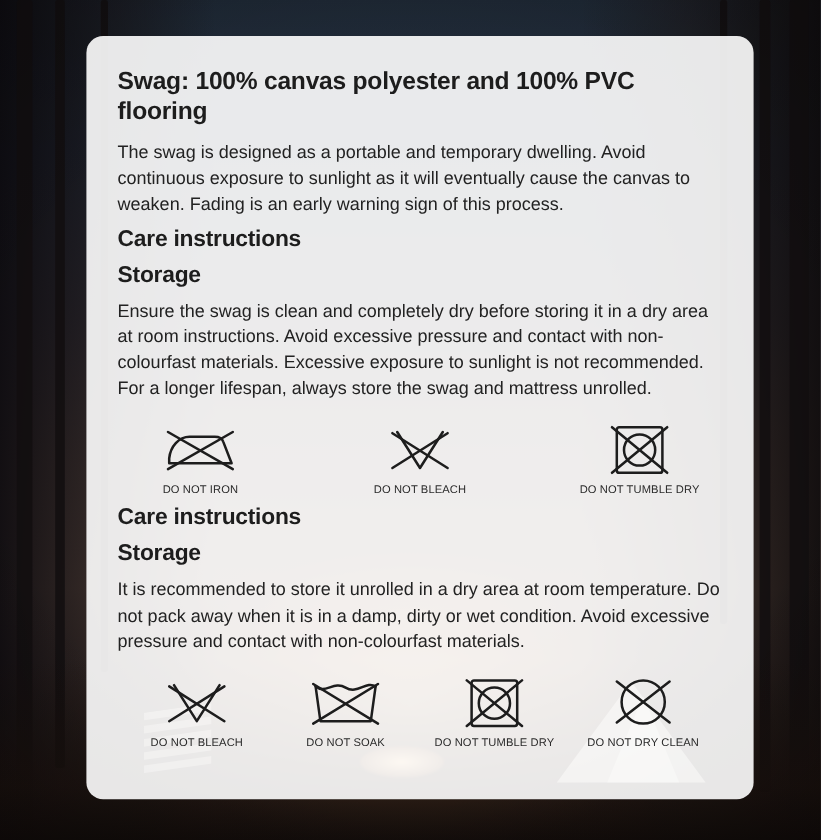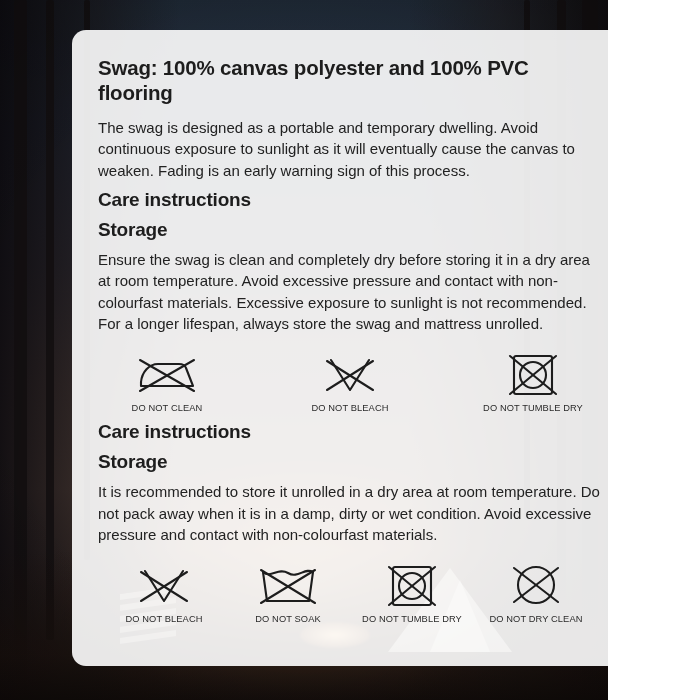--- a/index.html
+++ b/index.html
@@ -9,21 +9,21 @@
   body {
     width: 700px;
     height: 700px;
     font-family: "Liberation Sans", sans-serif;
     overflow: hidden;
   }
 
   
   #page {
     position: relative;
-    width: 608px;
+    width: 684px;
     height: 700px;
     overflow: hidden;
     background: #2b2b33;
     text-decoration: underline;
   }
   .bg {
     position: absolute;
     inset: 0;
   }
   
@@ -202,33 +202,33 @@
   <div class="bg bg-vignette"></div>
 
   <div class="card">
 
     <h1 class="title">Swag: 100% canvas polyester and 100% PVC flooring</h1>
     <p class="body">The swag is designed as a portable and temporary dwelling. Avoid continuous exposure to sunlight as it will eventually cause the canvas to weaken. Fading is an early warning sign of this process.</p>
 
     <h2 class="section">Care instructions</h2>
 
     <h2 class="section">Storage</h2>
-    <p class="body">Ensure the swag is clean and completely dry before storing it in a dry area at room temperature. Avoid excessive pressure and contact with non-colourfast materials. Excessive exposure to sunlight is not recommended. For a longer lifespan, always store the swag and mattress unrolled.</p>
+    <p class="body">Ensure the swag is clean and completely dry before storing it in a dry area at room instructions. Avoid excessive pressure and contact with non-colourfast materials. Excessive exposure to sunlight is not recommended. For a longer lifespan, always store the swag and mattress unrolled.</p>
 
     <div class="icon-row">
 
       <div class="icon-cell">
         <span>
           <svg width="62" height="44" viewBox="0 0 62 44" fill="none" stroke="#1d1d1d" stroke-width="2.1" stroke-linecap="round" stroke-linejoin="round">
             <path d="M5 34 H57 L50 16 C49 13 46 12 43 12 H22 C13 12 6 20 5 30 Z"></path>
             <line x1="4" y1="8" x2="58" y2="39"></line>
             <line x1="58" y1="8" x2="4" y2="39"></line>
           </svg>
         </span>
-        <span class="icon-label">DO NOT CLEAN</span>
+        <span class="icon-label">DO NOT IRON</span>
       </div>
 
       <div class="icon-cell">
         <span>
           <svg width="62" height="44" viewBox="0 0 62 44" fill="none" stroke="#1d1d1d" stroke-width="2.1" stroke-linecap="round" stroke-linejoin="round">
             <path d="M12 8 L31 38 L50 8"></path>
             <line x1="8" y1="9" x2="54" y2="38"></line>
             <line x1="54" y1="9" x2="8" y2="38"></line>
           </svg>
         </span>

